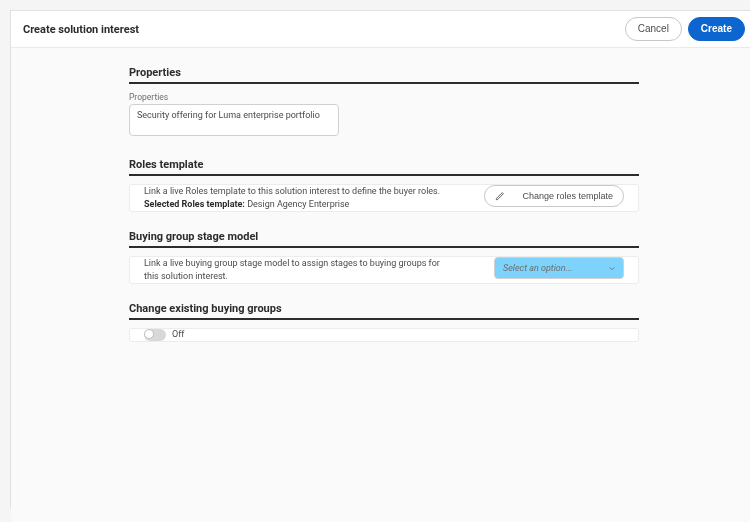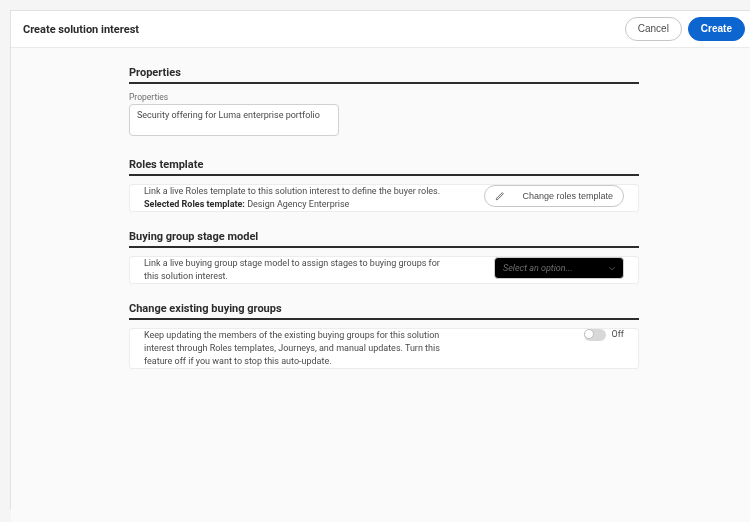--- a/index.html
+++ b/index.html
@@ -130,21 +130,21 @@
     width: 130px;
   }
   .select-box {
     width: 100%;
     font-size: 9px;
     font-style: italic;
     color: #6e6e6e;
     padding: 5px 22px 5px 8px;
     border: 1px solid #d0d0d0;
     border-radius: 4px;
-    background: #000000;
+    background: #7dd3fc;
     cursor: pointer;
   }
   .select-wrap .chev {
     position: absolute;
     right: 7px; top: 50%;
     transform: translateY(-50%);
     pointer-events: none;
   }
   .toggle-wrap {
     display: flex;
@@ -226,21 +226,20 @@
               <polyline points="6 9 12 15 18 9"></polyline>
             </svg>
         </span>
       </div>
     </div>
 
     <div class="section-heading">Change existing buying groups</div>
     <hr class="section-rule">
 
     <div class="card">
-      <div class="card-text">Keep updating the members of the existing buying groups for this solution interest through Roles templates, Journeys, and manual updates. Turn this feature off if you want to stop this auto-update.</div>
       <div class="toggle-wrap">
         <div class="toggle">
           <div class="knob"></div>
         </div>
         <span class="toggle-label">Off</span>
       </div>
     </div>
 
   </div>
 </div>

